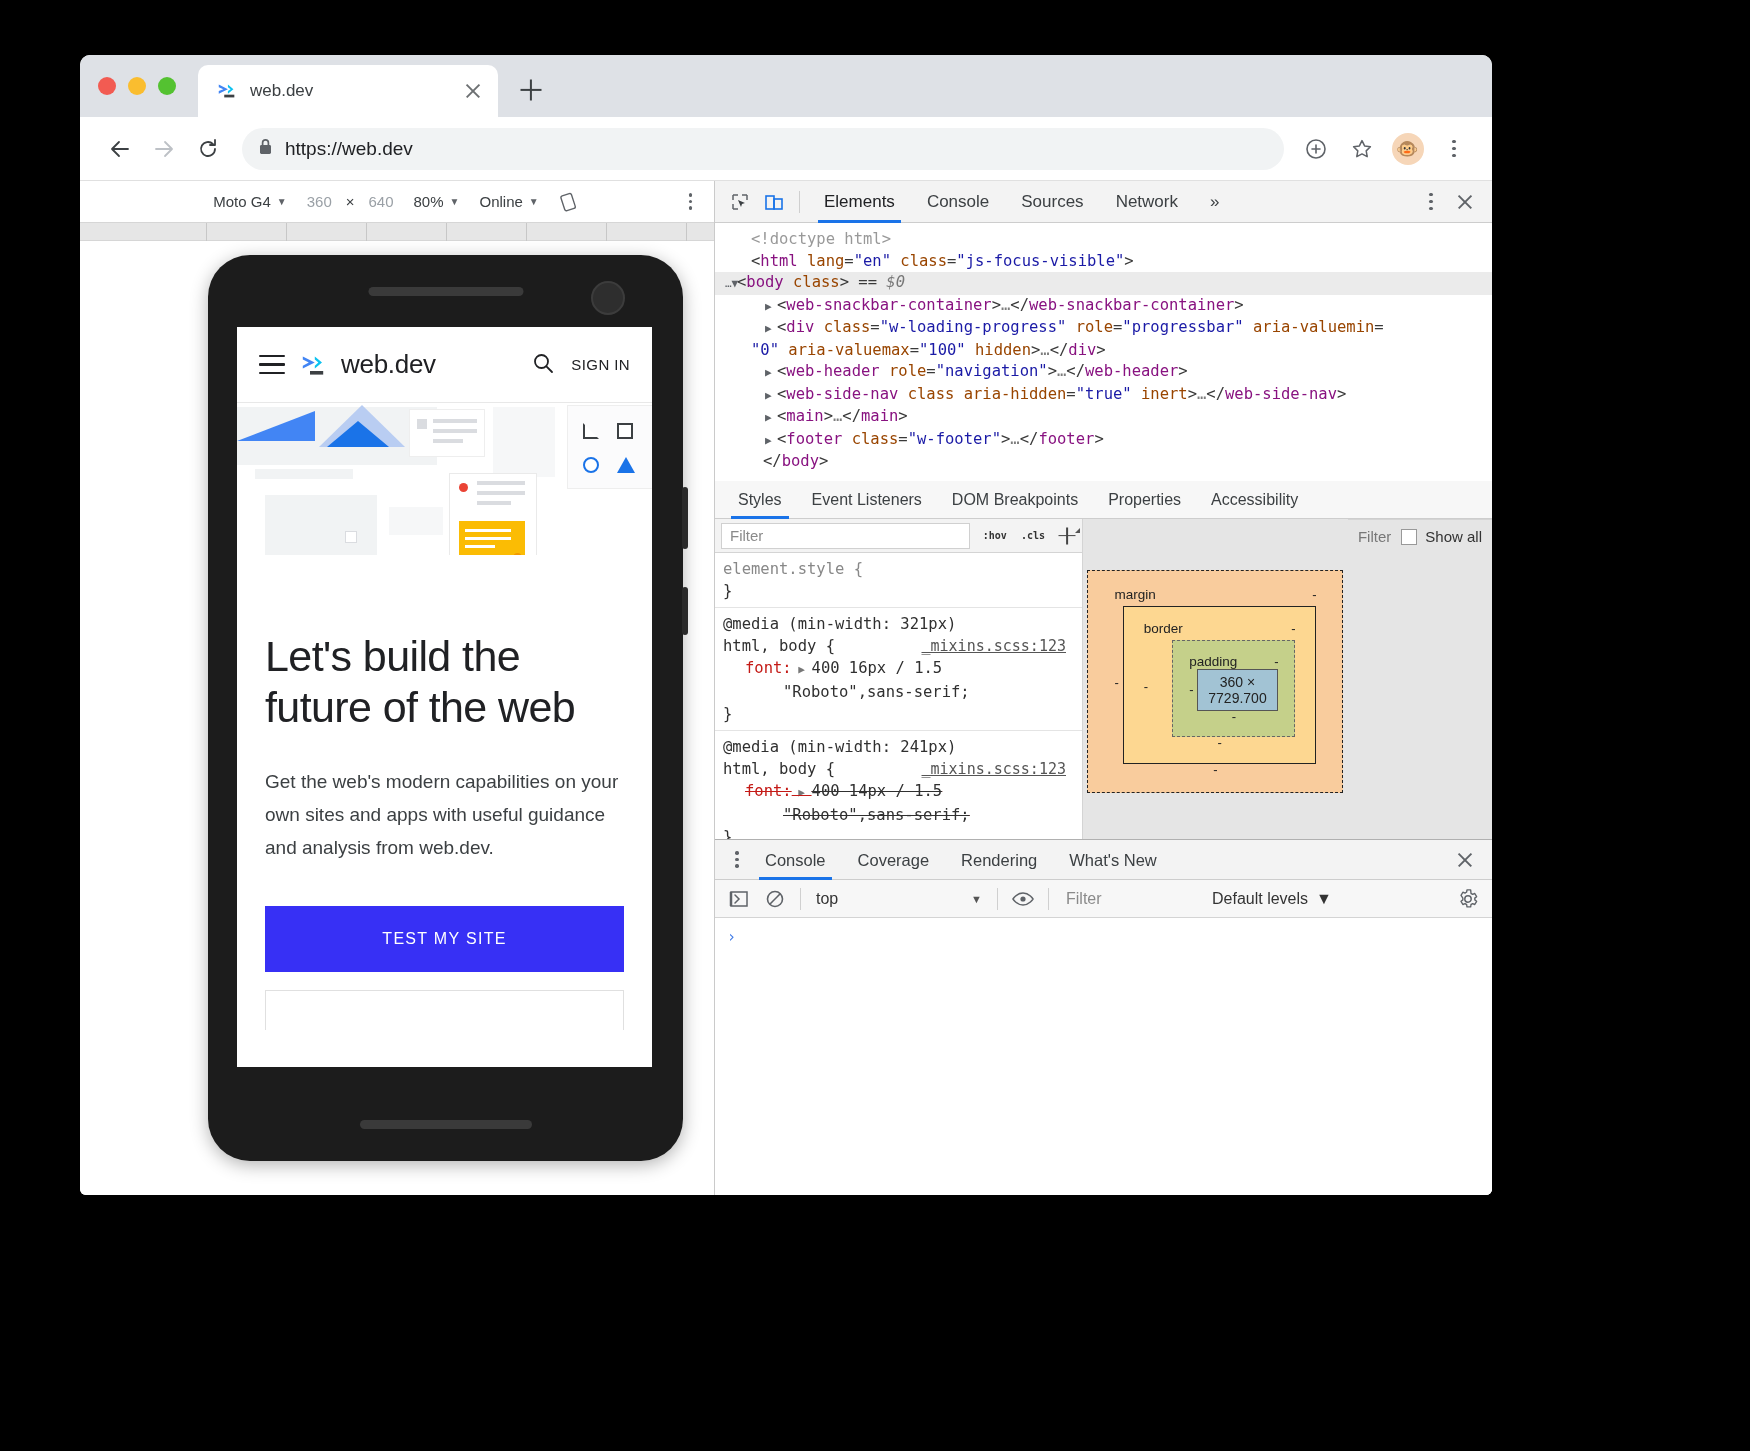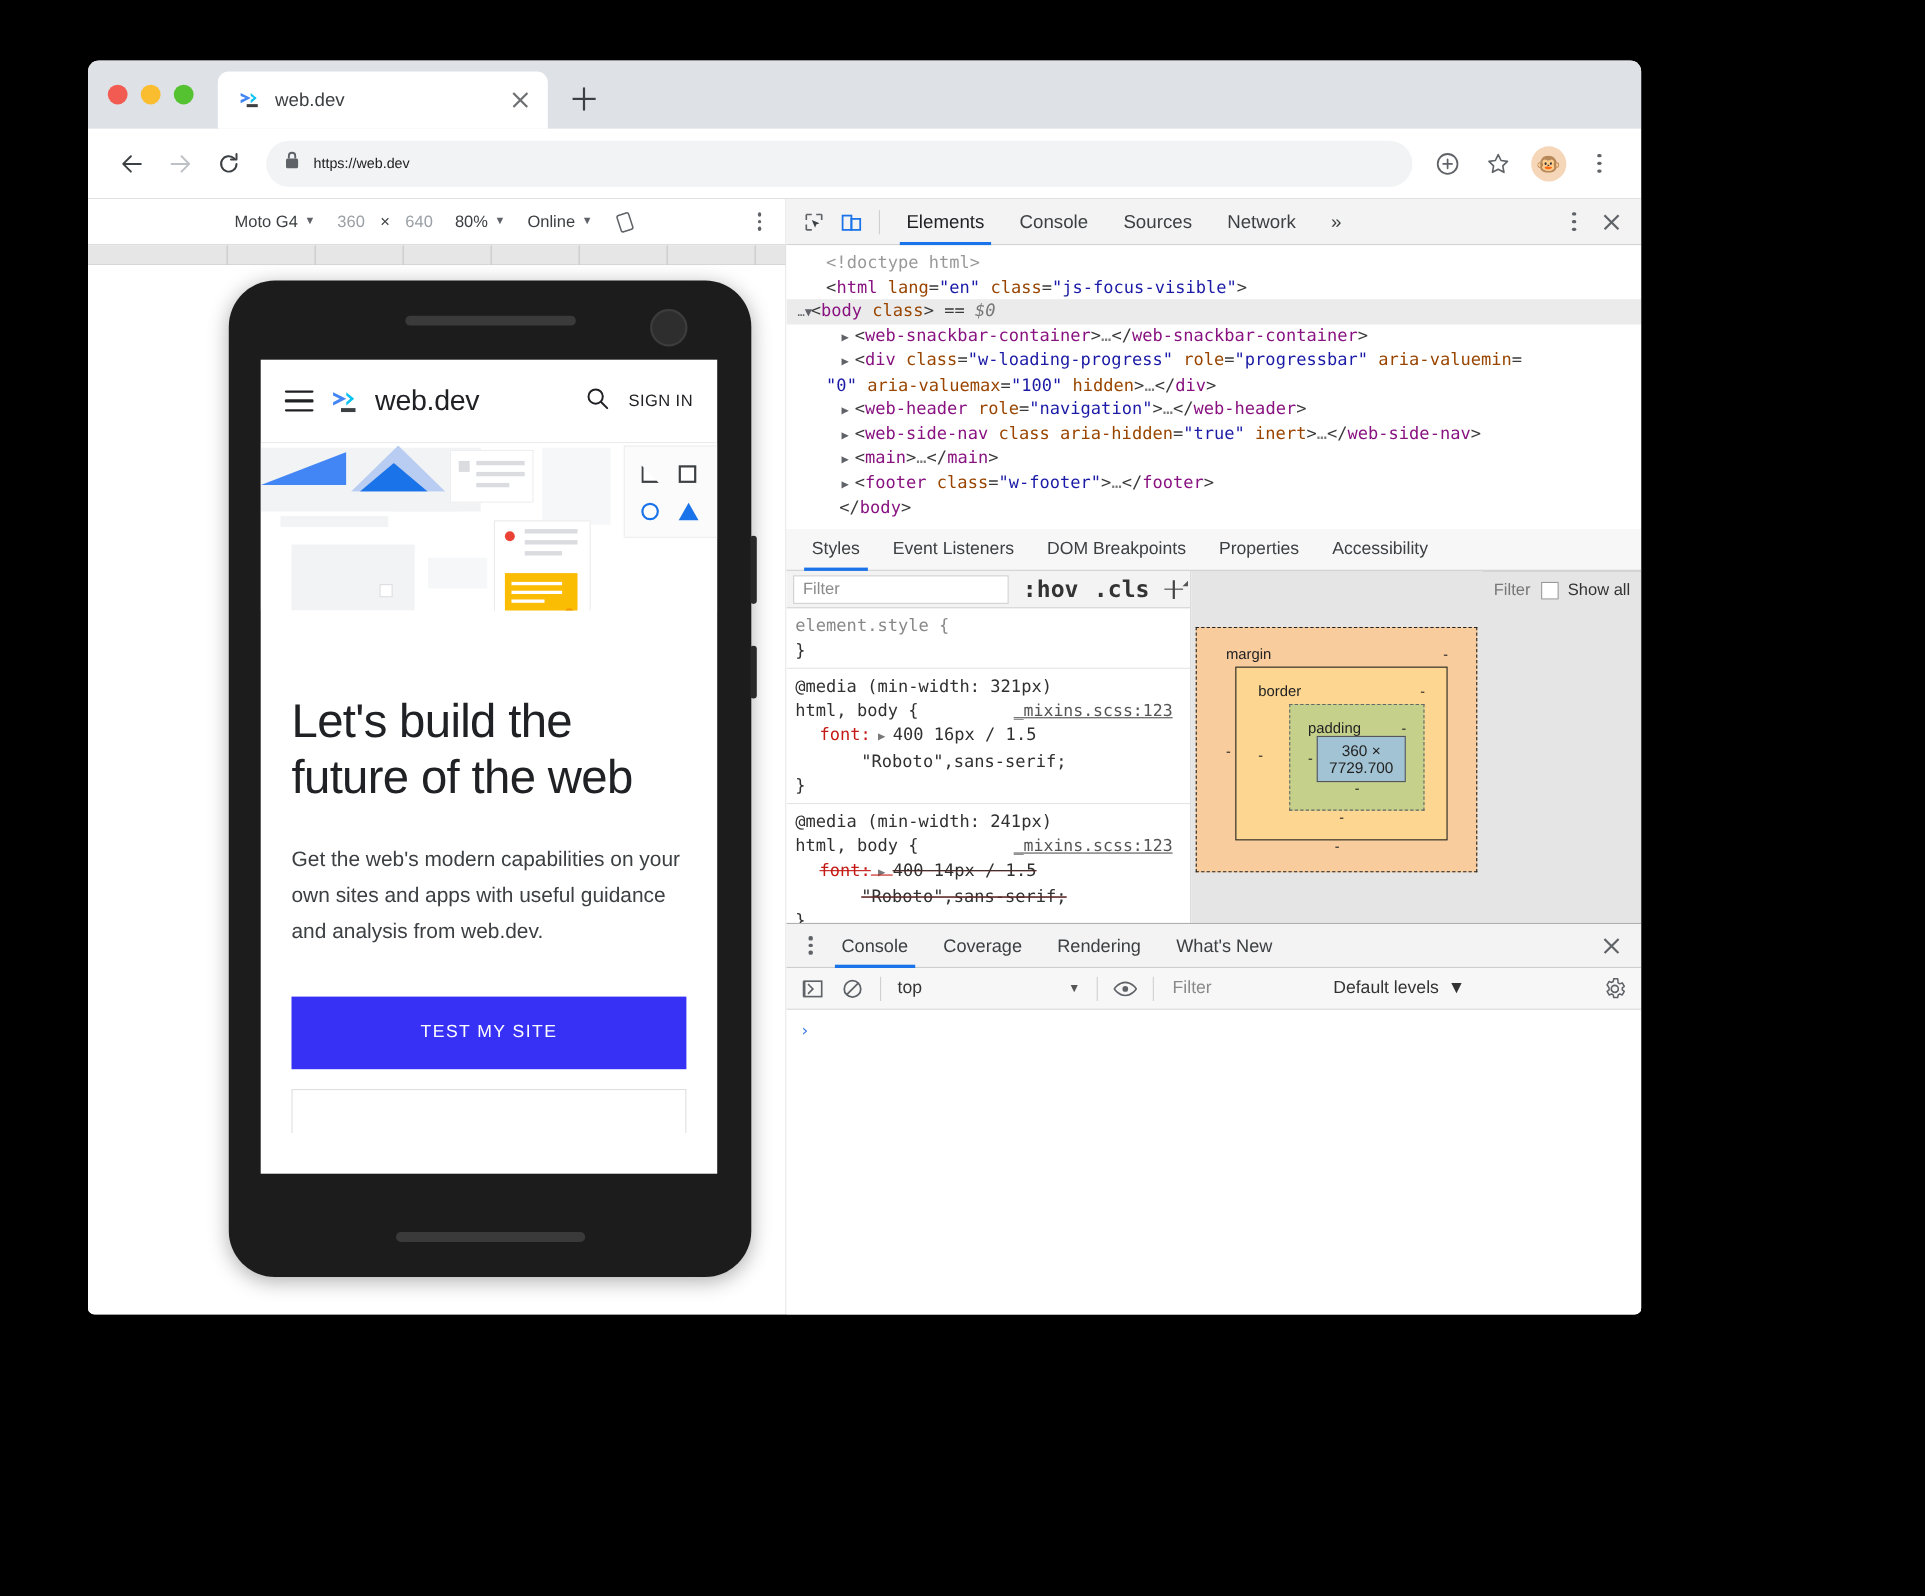--- a/index.html
+++ b/index.html
@@ -62,21 +62,21 @@
     display: flex; align-items: center; padding: 0 18px;
     border-bottom: 1px solid #e0e0e0;
   }
   .navbtn { width: 44px; height: 44px; display: flex; align-items: center; justify-content: center; }
   .navbtn svg { display: block; }
   .urlbox {
     flex: 1; height: 42px; background: #f1f3f4; border-radius: 21px;
     display: flex; align-items: center; padding: 0 16px; margin: 0 12px;
   }
   .lock { margin-right: 12px; }
-  .url { font-size: 13px; color: #202124; }
+  .url { font-size: 19px; color: #202124; }
   .omni-right { display: flex; align-items: center; gap: 6px; }
   .circbtn { width: 40px; height: 40px; display: flex; align-items: center; justify-content: center; }
   .avatar {
     width: 32px; height: 32px; border-radius: 50%;
     background: #f6d6b8; display: flex; align-items: center;
     justify-content: center; font-size: 18px;
   }
   .kebab { width: 30px; display: flex; flex-direction: column; align-items: center; gap: 3.5px; }
   .kebab i { width: 3.6px; height: 3.6px; border-radius: 50%; background: #5f6368; display: block; }
 
@@ -224,21 +224,21 @@
   .filterrow {
     height: 34px; display: flex; align-items: center;
     border-bottom: 1px solid #d4d4d4; background: #f3f3f3;
   }
   .filterbox {
     flex: 1; height: 26px; margin: 0 6px; background: #fff;
     border: 1px solid #d0d0d0; display: flex; align-items: center;
     padding: 0 8px; font-size: 15px; color: #8a8a8a;
   }
   .hov, .cls {
-    font-family: "DejaVu Sans Mono", monospace; font-size: 21px;
+    font-family: "DejaVu Sans Mono", monospace; font-size: 10px;
     color: #333; padding: 0 7px; font-weight: bold;
   }
   .plusbtn { width: 30px; position: relative; }
   .plusbtn::before, .plusbtn::after { content: ""; position: absolute; background: #444; left: 50%; top: 50%; }
   .plusbtn::before { width: 17px; height: 1.8px; transform: translate(-50%,-50%); }
   .plusbtn::after { width: 1.8px; height: 17px; transform: translate(-50%,-50%); }
   .plusbtn i {
     position: absolute; right: 2px; bottom: 3px; width: 0; height: 0;
     border-left: 5px solid transparent; border-bottom: 5px solid #555;
   }

